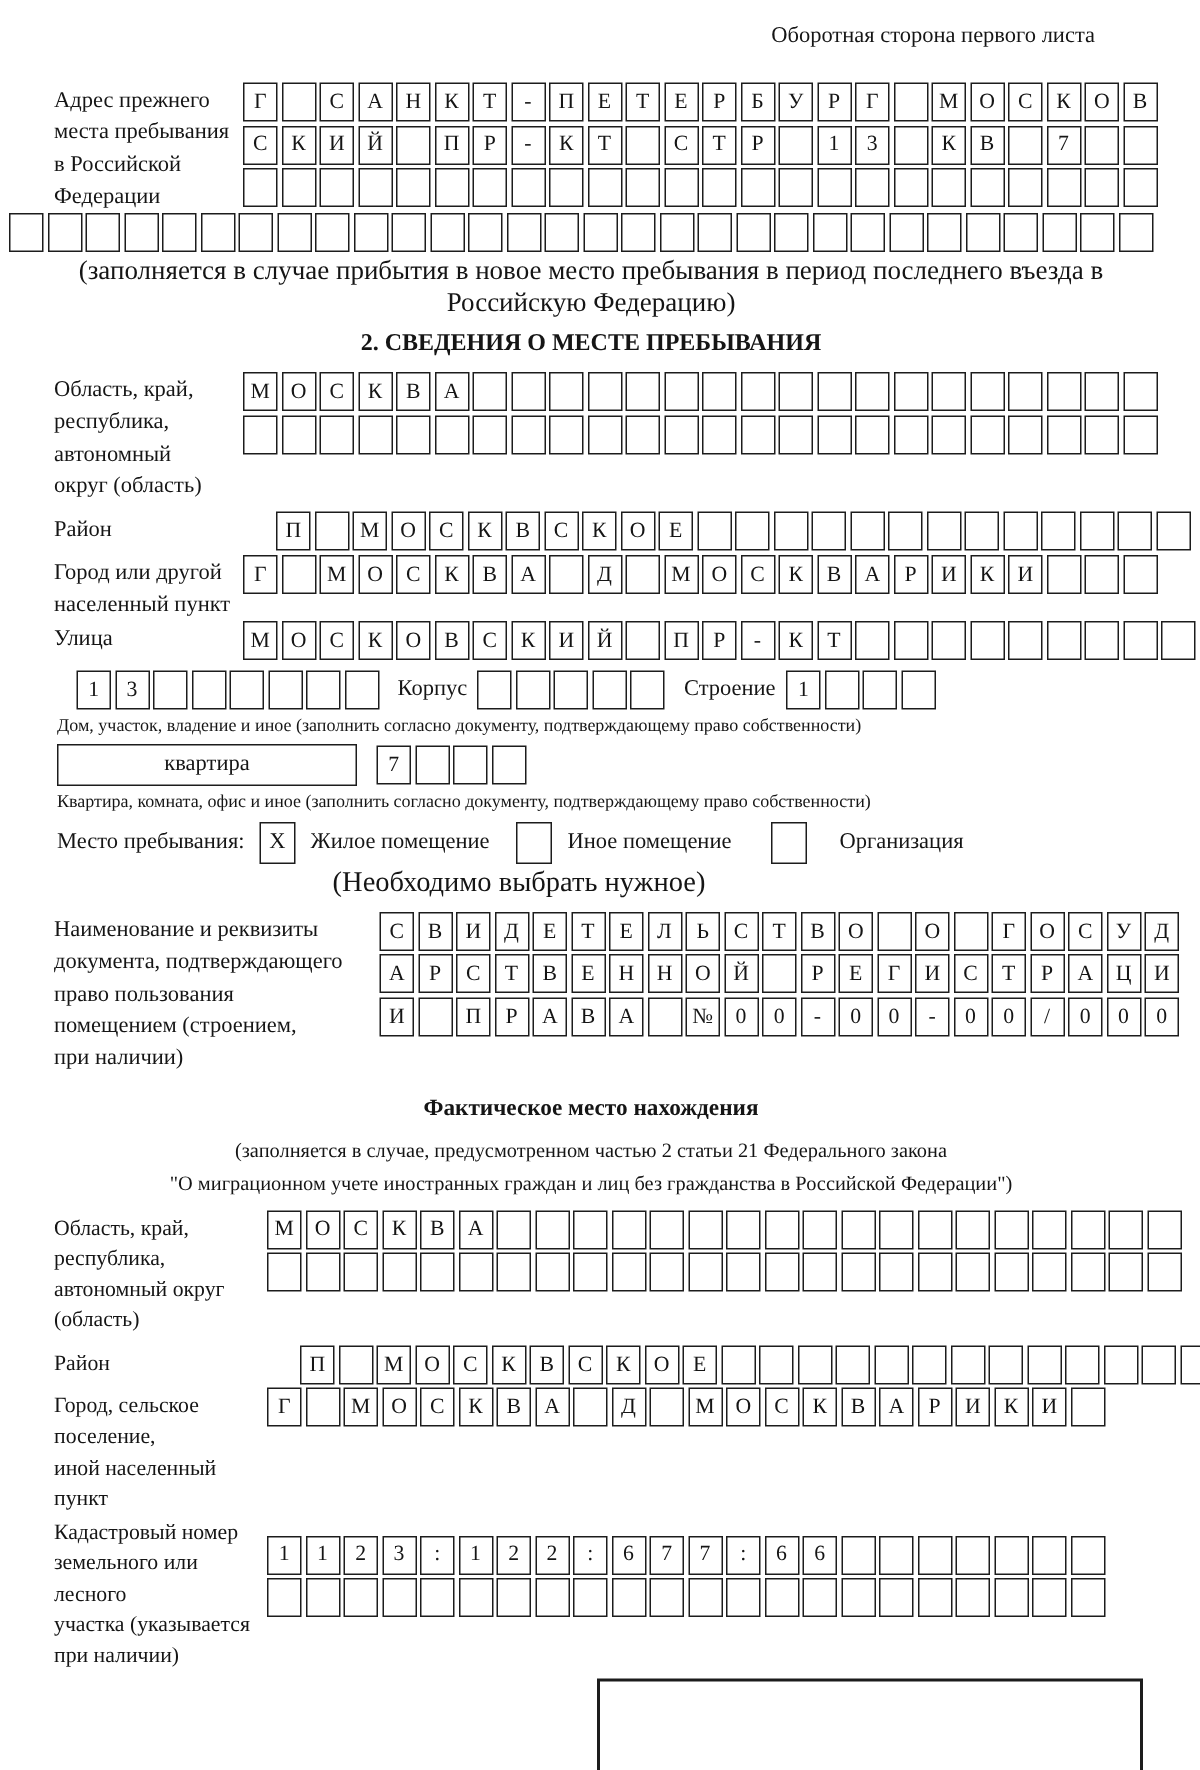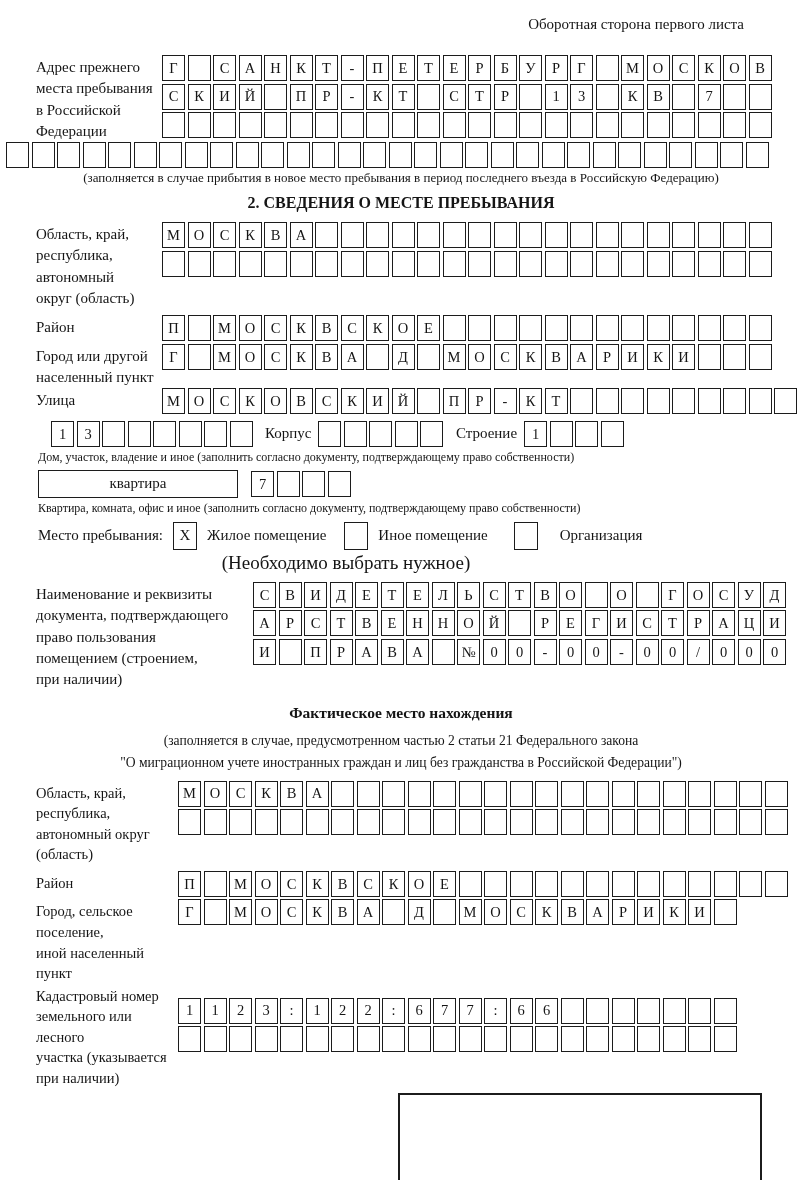--- a/index.html
+++ b/index.html
@@ -1,20 +1,20 @@
 <!DOCTYPE html>
 <html><head>
 <meta charset="utf-8">
 <style>
   html,body{margin:0;padding:0;background:#fff;}
   .page{
     position:relative;
     width:800px;height:1180px;
     box-sizing:border-box;
-    padding:16px 4px 0 6px;
+    padding:16px 18px 0 6px;
     font-family:"Liberation Serif","DejaVu Serif",serif;
     color:#151515;
     overflow:hidden;
   }
   .page-note{ text-align:right; font-size:15px; padding-right:52px; margin-bottom:22px;}
   .row{ display:flex; align-items:flex-start; }
   .label{ font-size:15px; line-height:1.42; flex:0 0 auto; padding-top:2px;}
   .w156{ width:156px; padding-left:30px; box-sizing:border-box;}
   .w156 .lbl-line{white-space:nowrap;}
   .sec3 .label{ width:172px; font-size:14.5px; padding-left:30px; box-sizing:border-box;}
@@ -22,21 +22,21 @@
   .grid-col{ display:flex; flex-direction:column; }
   .boxes{ display:flex; margin-bottom:2.5px; }
   .cell{
     box-sizing:border-box; flex:0 0 auto;
     width:23px; height:26px; margin-right:2.5px;
     border:1.8px solid #1c1c1c;
     display:inline-flex; align-items:center; justify-content:center;
     font-size:14.5px; line-height:1;
   }
   .fullrow{ margin:0 0 2px 0; }
-  .note{ font-size:13px; text-align:center; margin:2px 0 6px 0; }
+  .note{ font-size:18px; text-align:center; margin:2px 0 6px 0; }
   .note-left{ font-size:12px; margin:1px 0 5px 32px; }
   .sec-title{ font-size:16px; font-weight:bold; text-align:center; margin:8px 0 10px 0; }
   .sub-title{ font-size:15.5px; font-weight:bold; text-align:center; margin:14px 0 8px 0; }
   .bigbox{
     box-sizing:border-box; border:1.8px solid #1c1c1c; height:28px;
     display:flex; align-items:center; justify-content:center;
     font-size:15px; flex:0 0 auto;
   }
   .house-row{ margin:4px 0 3px 32px; align-items:center;}
   .apt-row{ margin:2px 0 3px 32px; align-items:center;}
@@ -49,21 +49,21 @@
     font-size:15px; margin:0 10px; flex:0 0 auto;
   }
   .opt-label{ flex:0 0 auto; }
   .choose-note{ width:680px; text-align:center; font-size:19px; margin:2px 0 8px 0;}
   .law-note{ font-size:13.6px; text-align:center; line-height:1.55; margin-bottom:8px;}
   .stamp-wrap{ margin-top:4px; }
   .stamp-box{
     box-sizing:border-box; margin-left:392px; width:364px; height:174px;
     border:2px solid #1c1c1c;
   }
-  .mt6{margin-top:6px;}
+  .mt6{margin-top:6px;gap:22px;}
 </style>
 </head>
 <body>
 
 <div class="page">
 
   <div class="page-note">Оборотная сторона первого листа</div>
 
   <div class="row">
     <div class="label w156">

